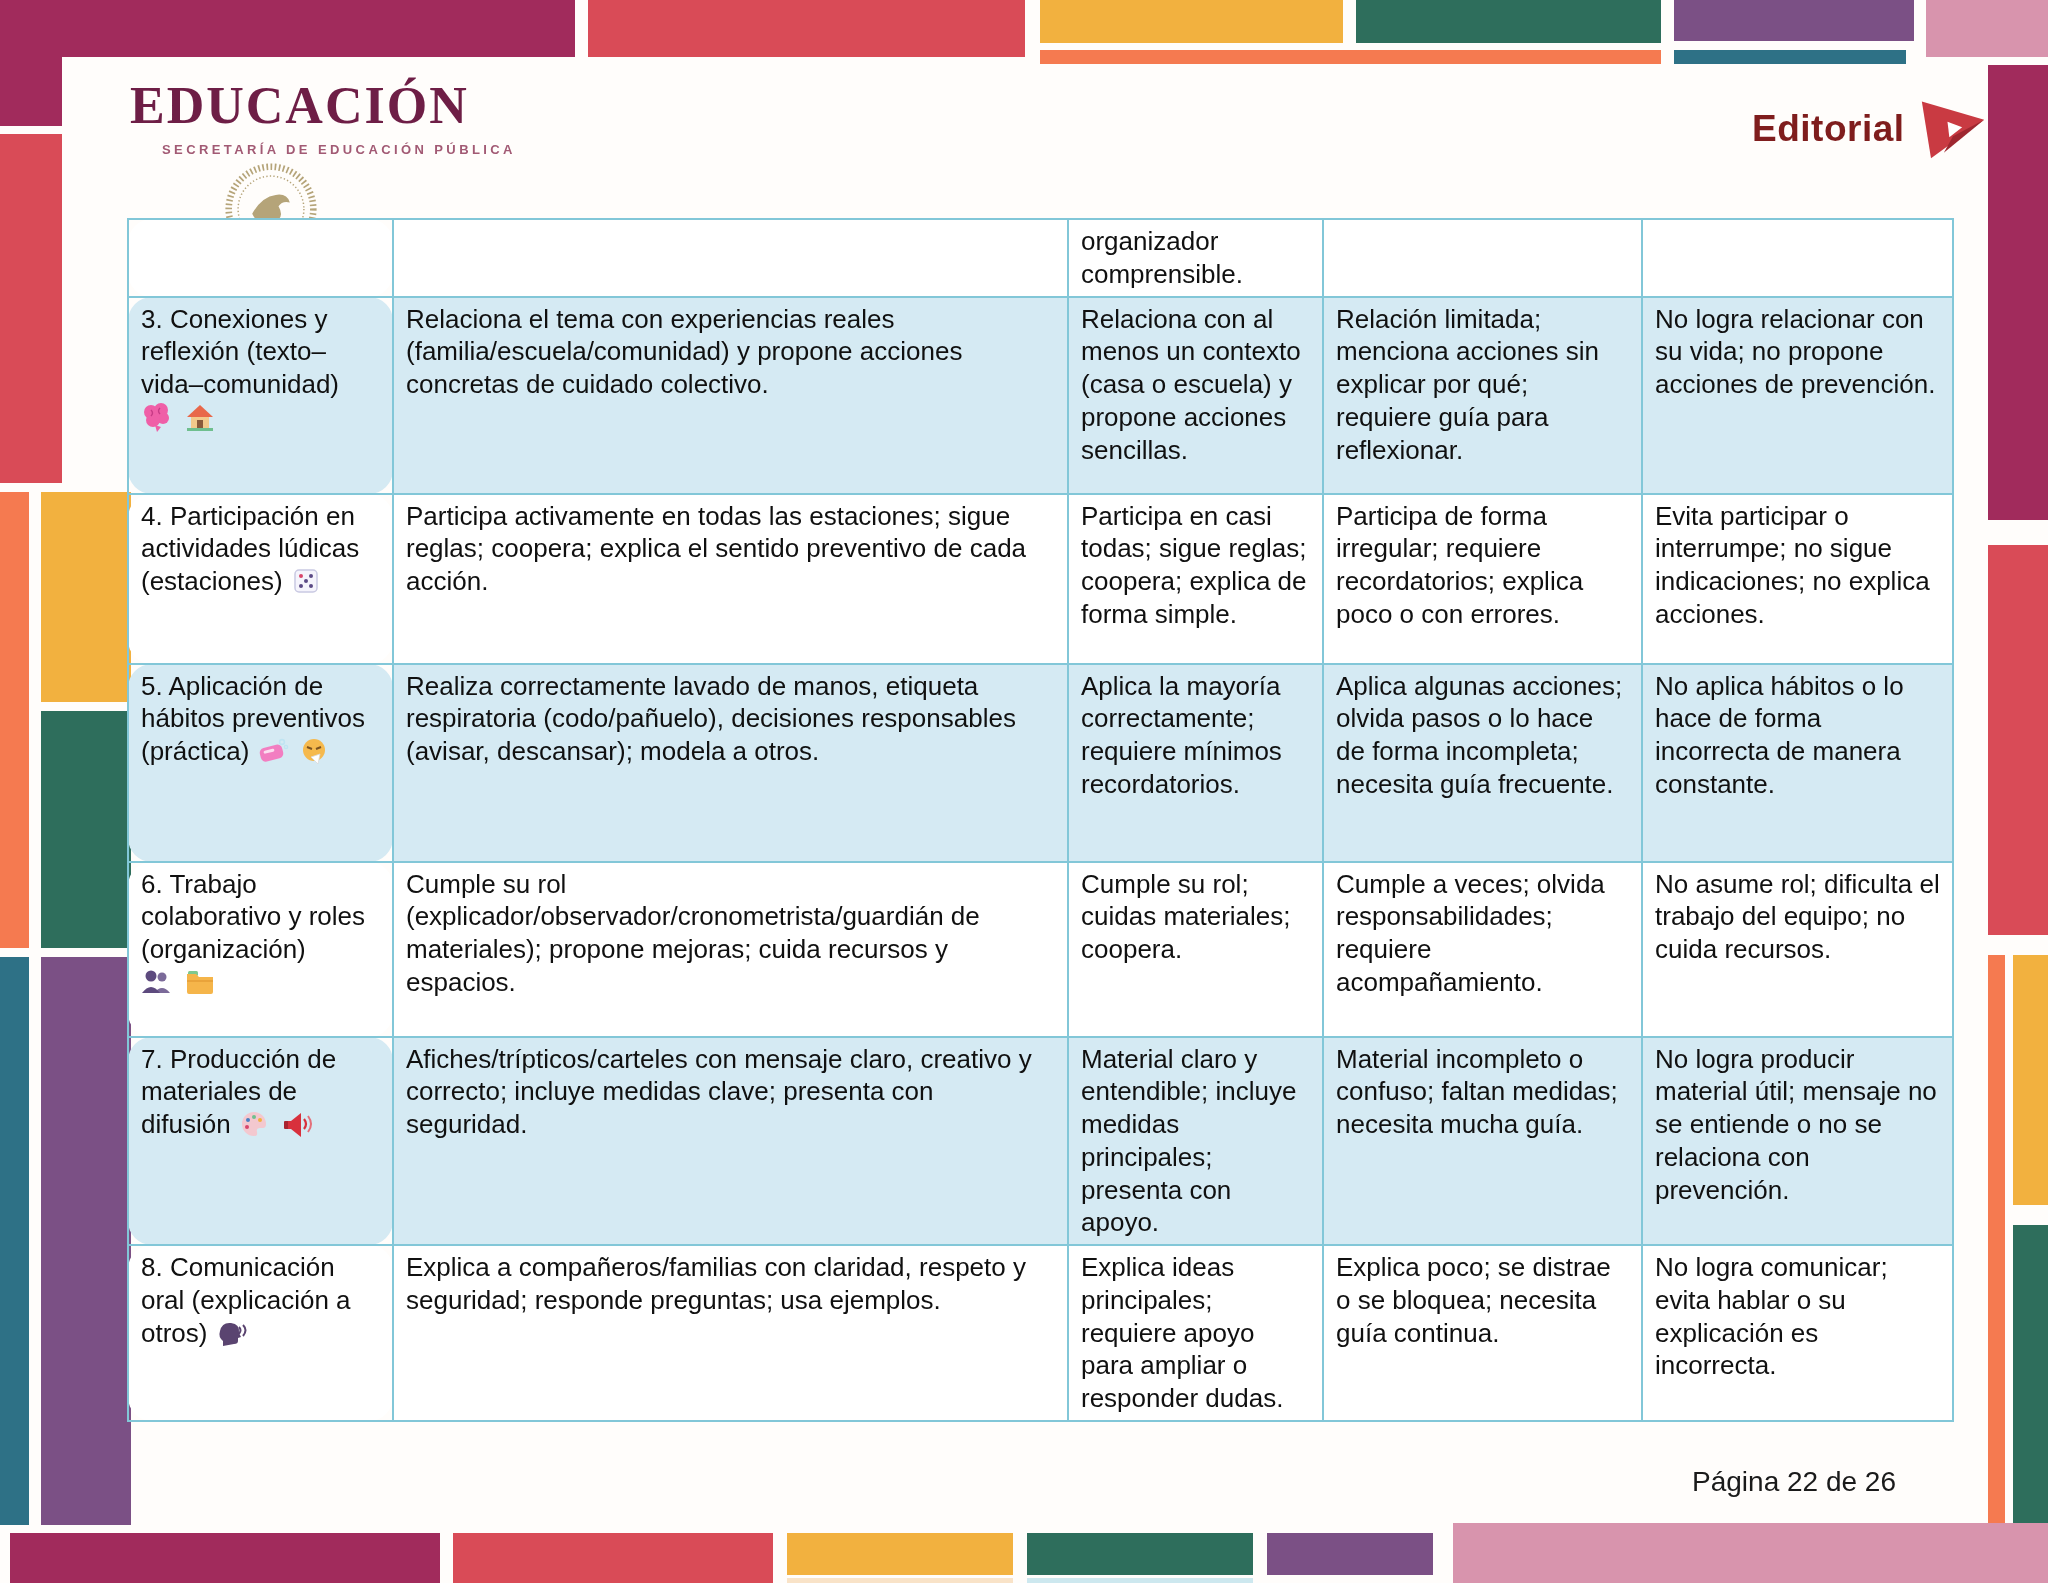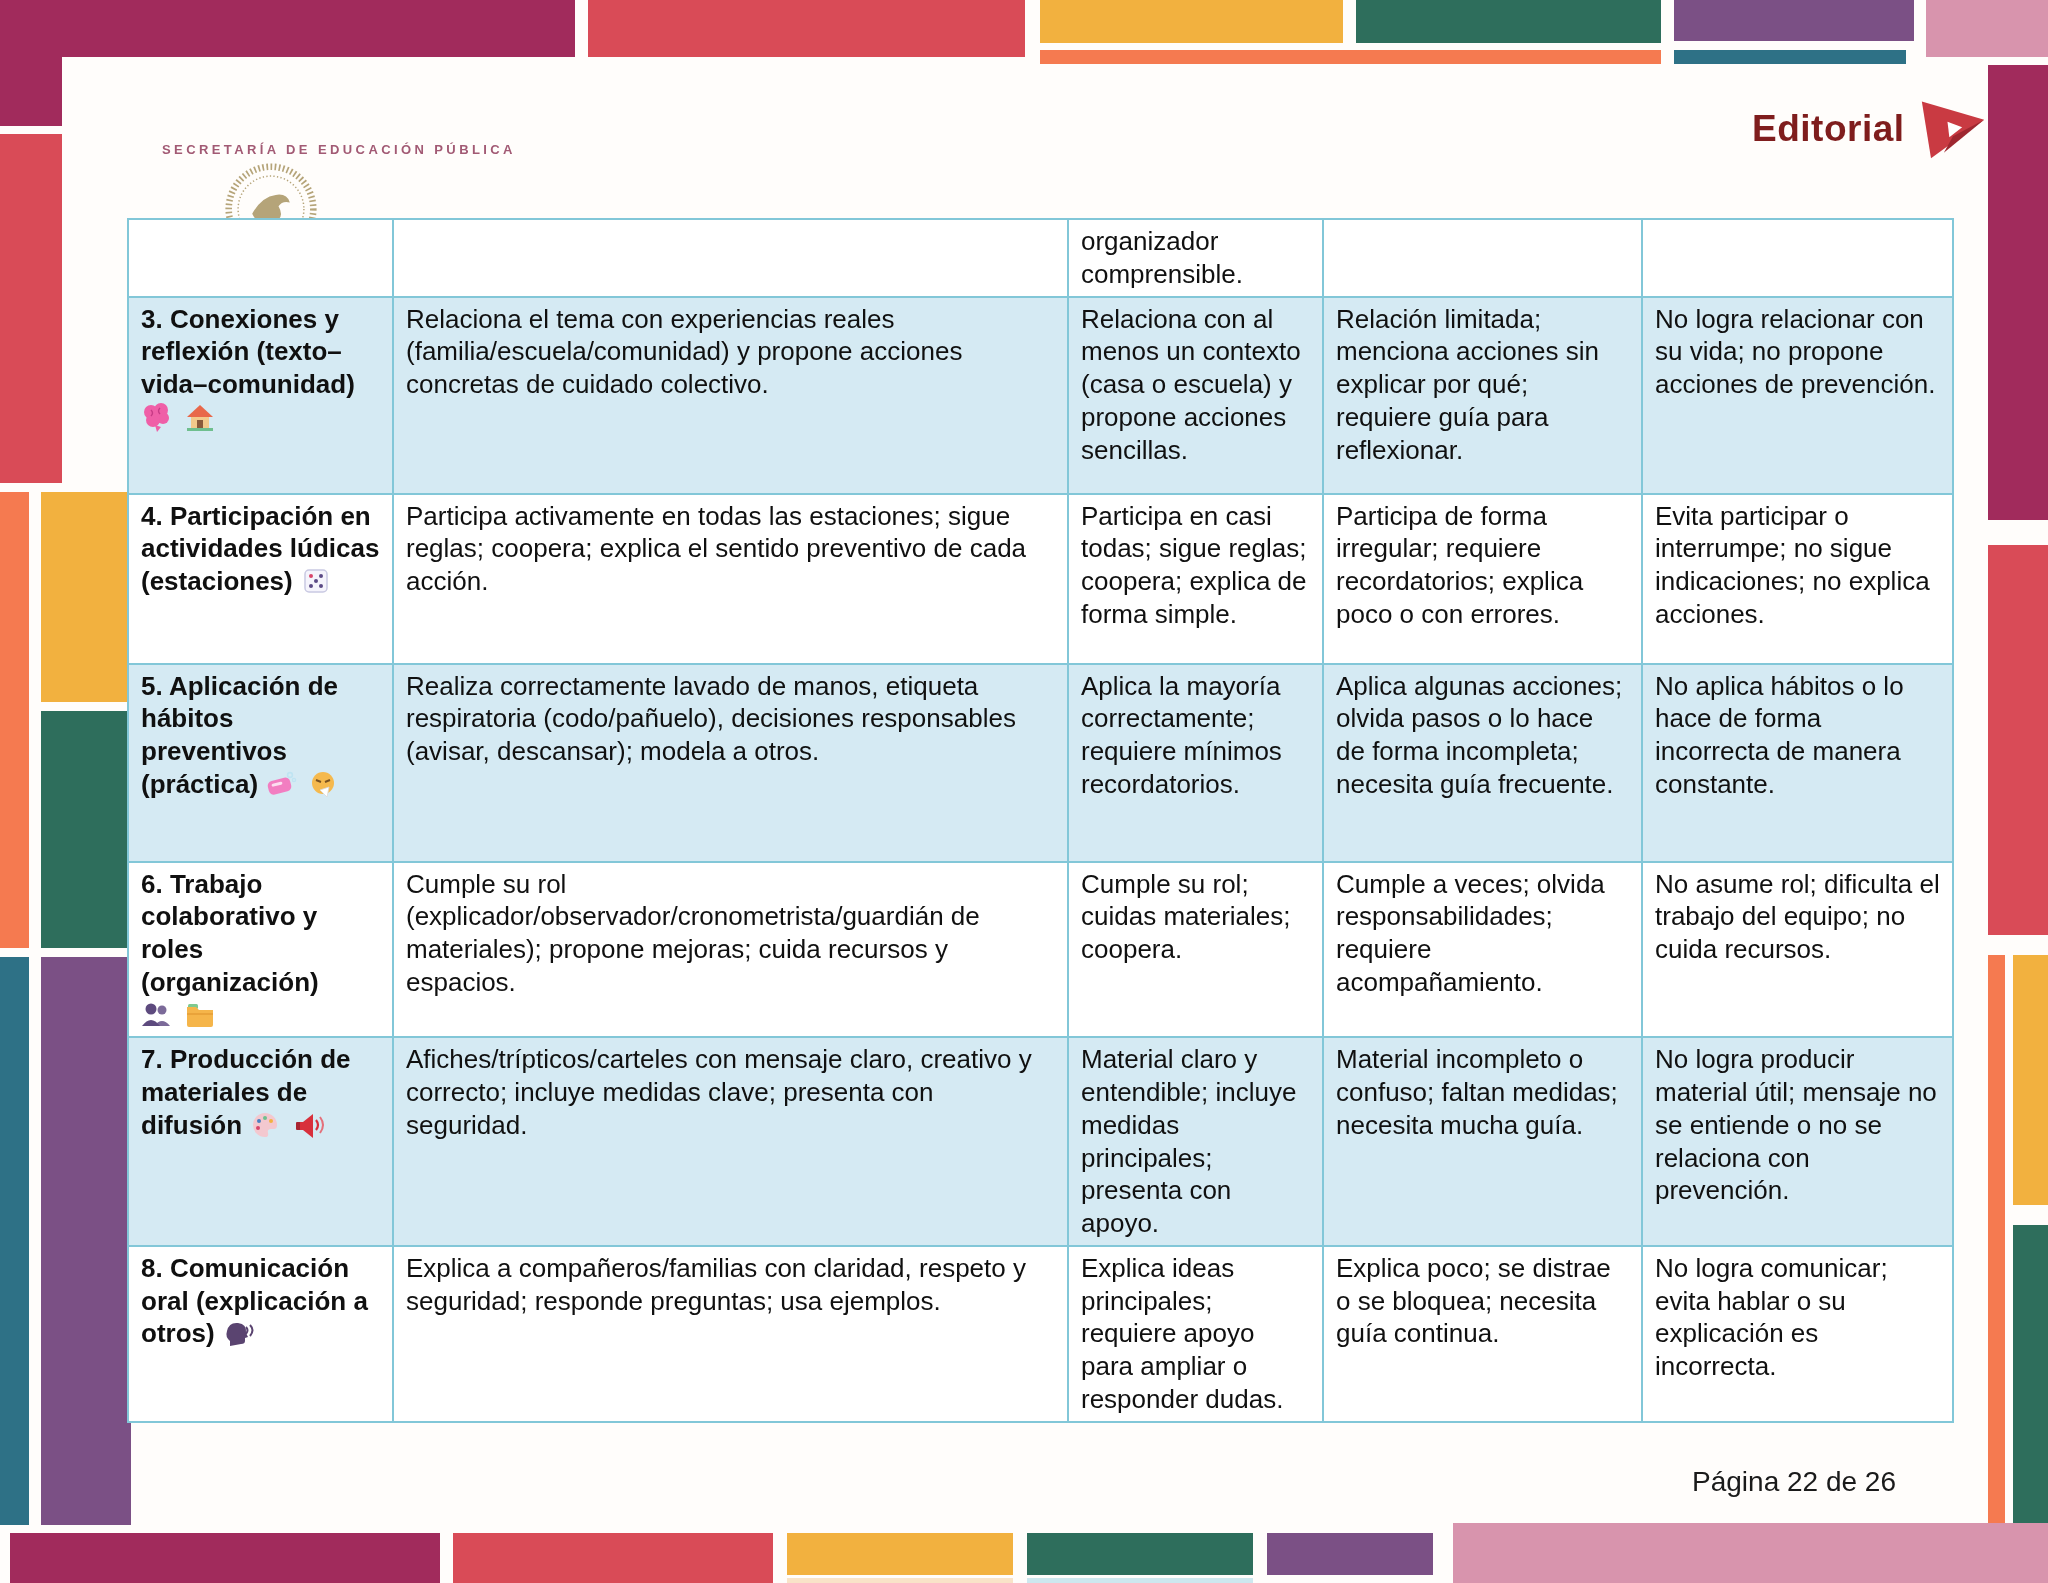--- a/index.html
+++ b/index.html
@@ -22,21 +22,21 @@
   .publisher{position:absolute;left:1752px;top:96px;display:flex;align-items:center;gap:10px;}
   .publisher .name{font-size:37px;font-weight:700;color:#7f1d1d;letter-spacing:0.5px;}
   .mdlogo{width:76px;height:66px;}
 
   
   table.rubric{position:absolute;left:127px;top:218px;width:1825px;border-collapse:collapse;
                table-layout:fixed;font-size:26px;line-height:1.26;color:#101010;}
   table.rubric td{border:2px solid #82c7d8;vertical-align:top;padding:5px 12px 5px 12px;
                   background:#ffffff;overflow-wrap:break-word;}
   table.rubric tr.shade td{background:#d5eaf3;}
-  td.crit{font-weight:700;}
+  td.crit{font-weight:400;border-radius:24px;}
   .icons{white-space:nowrap;}
   .icons svg{width:32px;height:32px;vertical-align:-7px;margin-right:4px;}
 
   
   .page-num{position:absolute;right:152px;top:1466px;font-size:28px;color:#1a1a1a;margin-left:12px;}
 </style>
 </head>
 <body>
 
 <div class="canvas">
@@ -66,20 +66,21 @@
 
   <i class="tile c-mag" style="left:10px;top:1533px;width:430px;height:50px"></i>
   <i class="tile c-red" style="left:453px;top:1533px;width:320px;height:50px"></i>
   <i class="tile c-yel" style="left:787px;top:1533px;width:226px;height:42px"></i>
   <i class="tile c-grn" style="left:1027px;top:1533px;width:226px;height:42px"></i>
   <i class="tile c-pur" style="left:1267px;top:1533px;width:166px;height:42px"></i>
   <i class="tile c-pnk" style="left:1453px;top:1523px;width:595px;height:60px"></i>
   <i class="tile c-crm" style="left:787px;top:1578px;width:226px;height:5px"></i>
   <i class="tile c-lbl" style="left:1027px;top:1578px;width:226px;height:5px"></i>
 
+  <div class="brand">EDUCACIÓN</div>
   <div class="brand-sub">SECRETARÍA DE EDUCACIÓN PÚBLICA</div>
   <svg class="seal" viewBox="0 0 100 100">
     <circle cx="50" cy="50" r="45" fill="none" stroke="#b5a479" stroke-width="7" stroke-dasharray="1.8 2.6"></circle>
     <circle cx="50" cy="50" r="35" fill="none" stroke="#b5a479" stroke-width="1.6" stroke-dasharray="1.4 2.4"></circle>
     <g fill="#b5a479">
       <path d="M30 55 q10 -18 25 -20 q12 -2 15 8 q-8 -2 -12 4 q8 14 -8 18 q-14 3 -20 -10z"></path>
       <path d="M32 68 q18 10 36 0 l-3 7 q-15 8 -30 0z"></path>
     </g>
   </svg>
   <div class="publisher">

